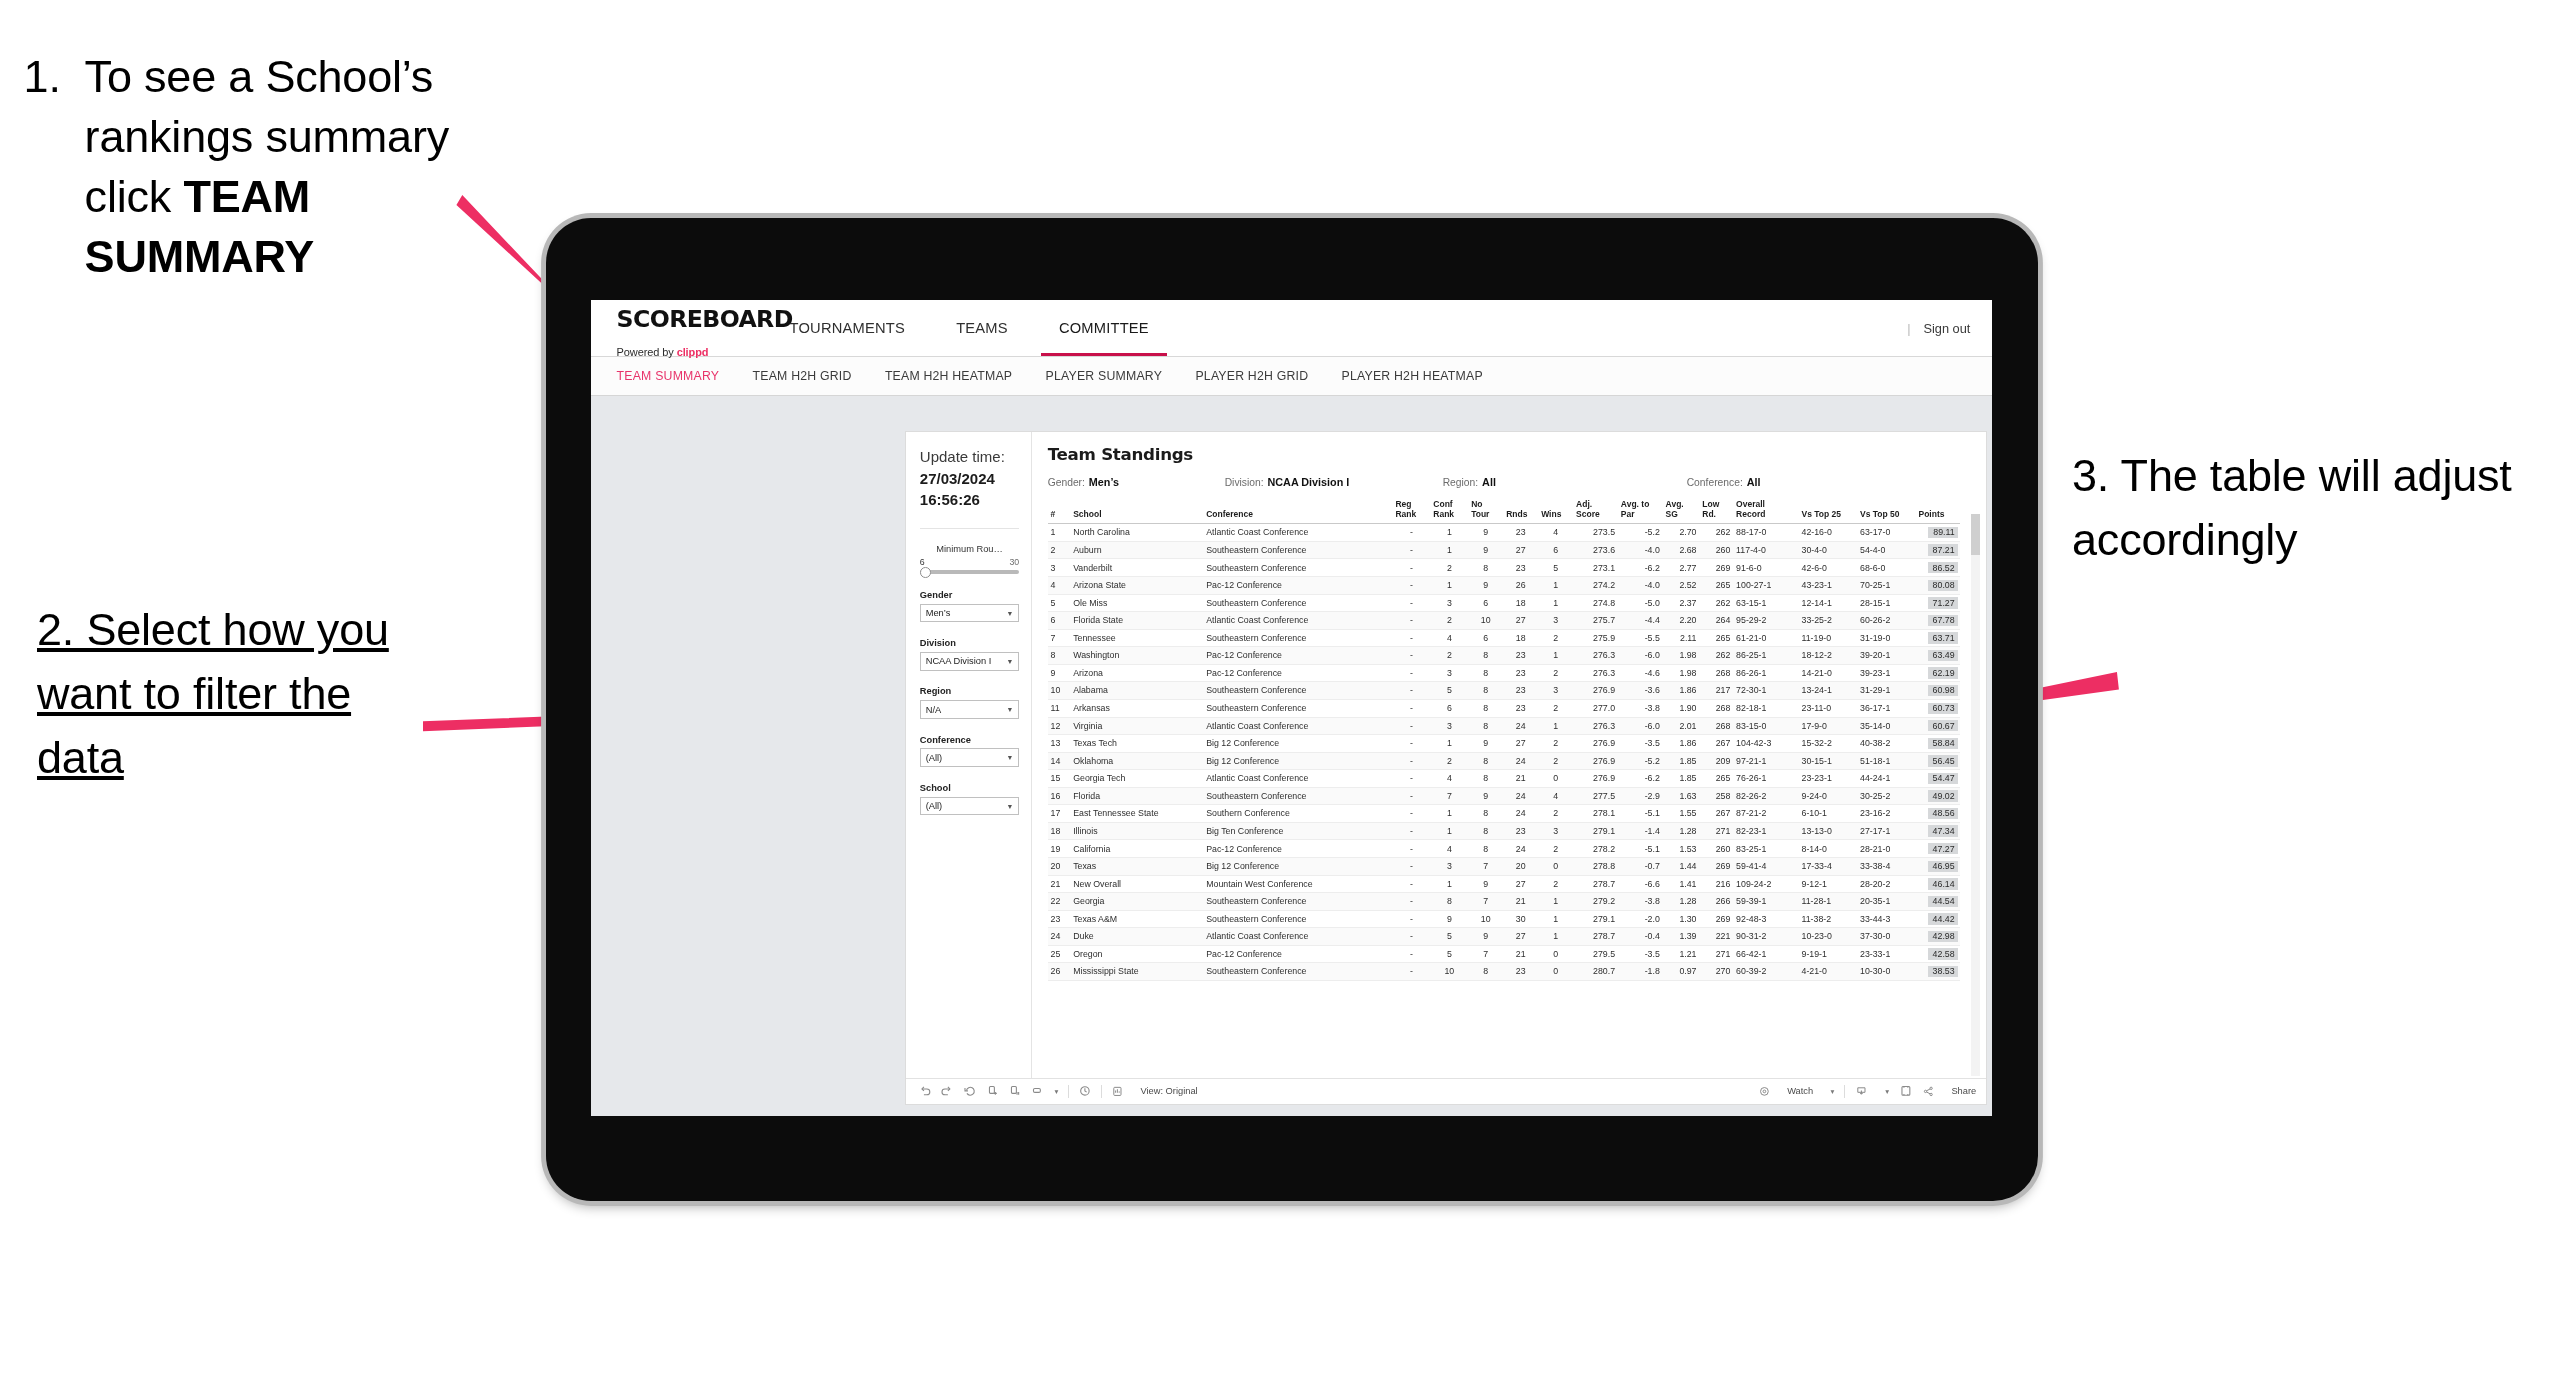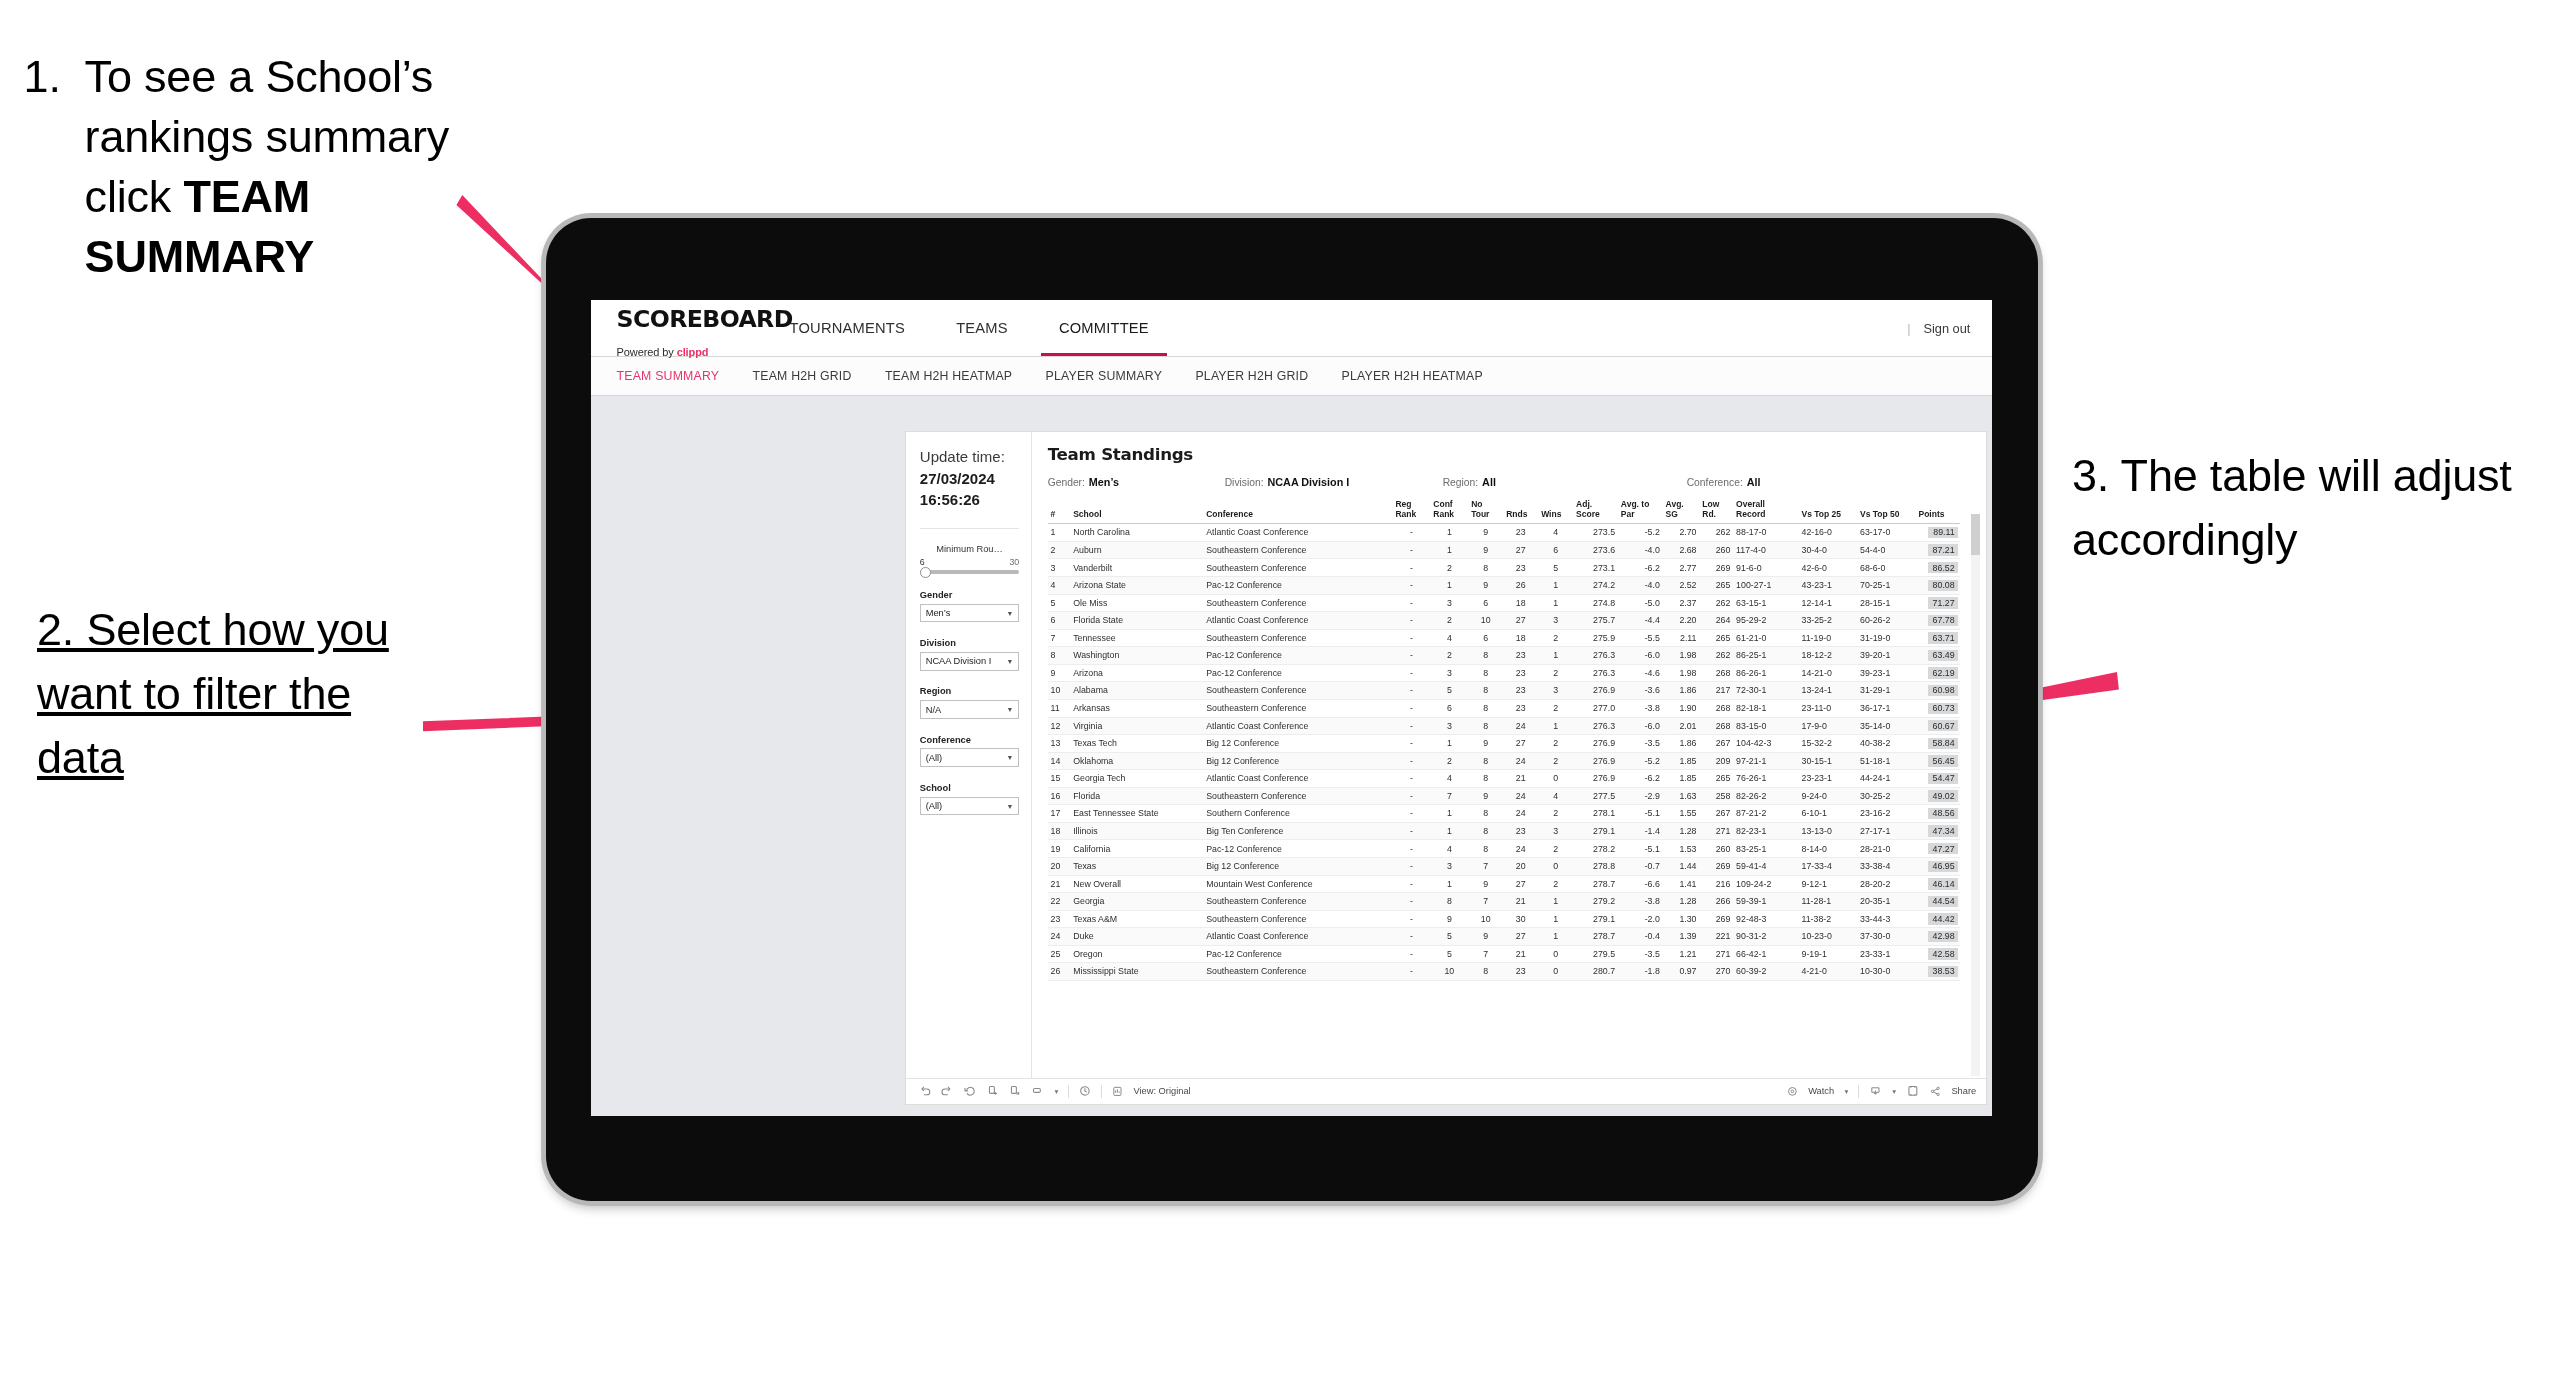--- a/index.html
+++ b/index.html
@@ -306,21 +306,21 @@
     background: #ffffff;
   }
   .tb-icon {
     width: 13.8px; height: 13.8px;
     display: flex; align-items: center; justify-content: center;
     color: #8a8a8a;
     cursor: pointer;
   }
   .tb-icon svg { display: block; }
   .tb-sep { width: 1px; height: 12.8px; background: #dcdcdc; }
-  .tb-text { display: flex; align-items: center; gap: 9px; cursor: pointer; color: #4a4a4a; }
+  .tb-text { display: flex; align-items: center; gap: 16px; cursor: pointer; color: #4a4a4a; }
   .tb-spacer { flex: 1; }
   .tb-caret { font-size: 6.4px; color: #7a7a7a; }
 </style>
 </head>
 <body>
 
 <div class="annot" id="annot-1">
   <span class="num">1.</span>
   <span class="body">
     <span>To see a School’s rankings summary click </span><b>TEAM SUMMARY</b>

